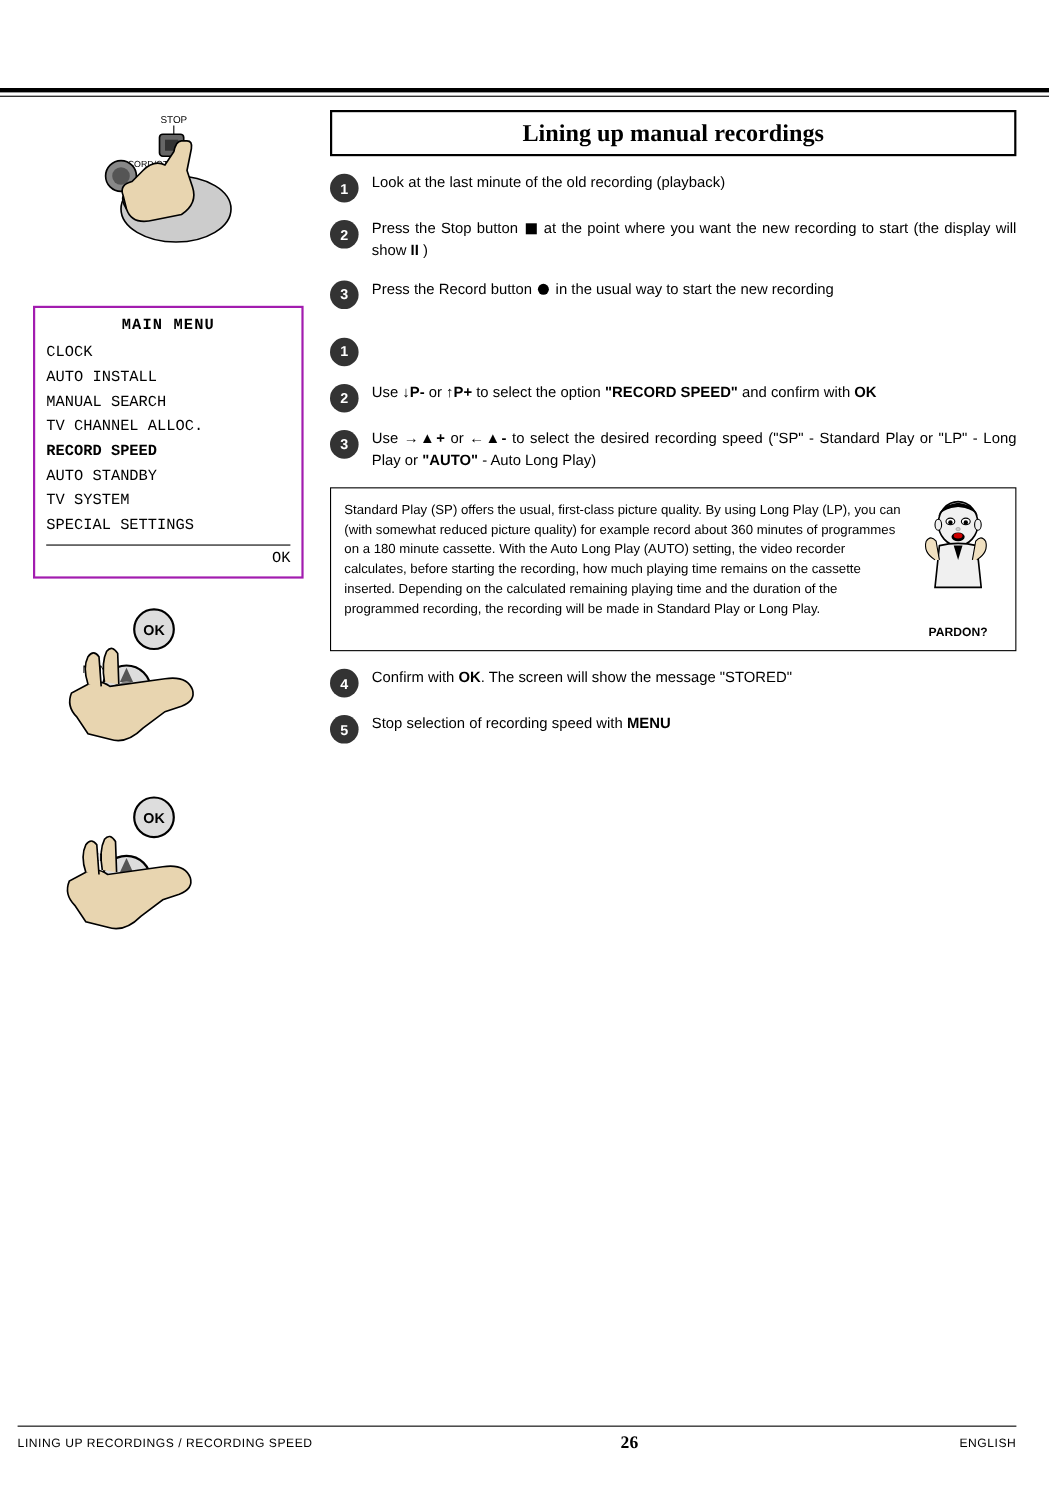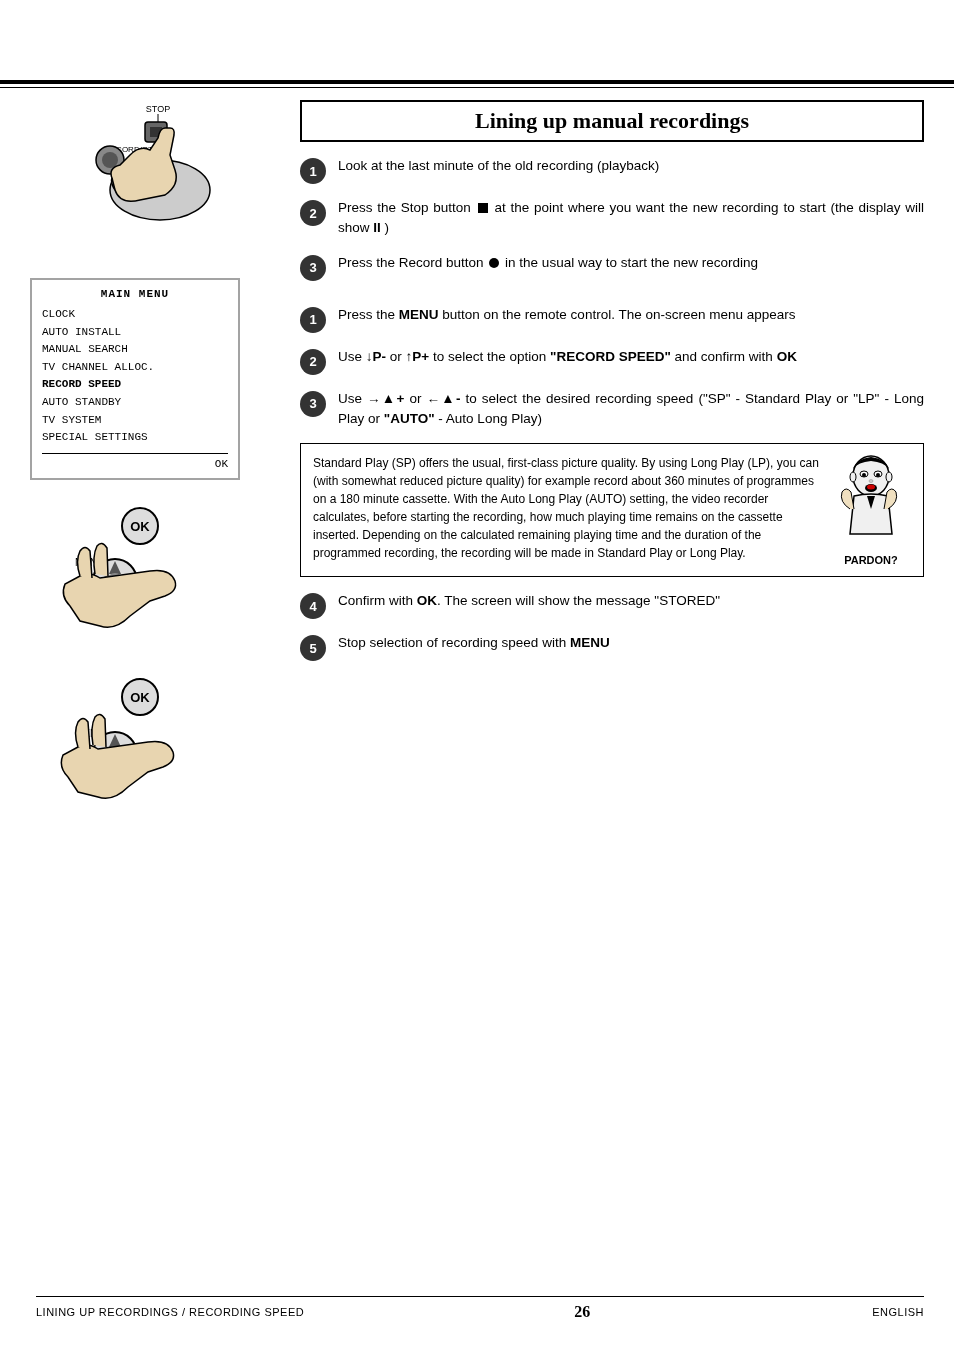--- a/index.html
+++ b/index.html
@@ -115,26 +115,26 @@
     .info-box-image {
       width: 80px;
       flex-shrink: 0;
       display: flex;
       flex-direction: column;
       align-items: center;
     }
 
     
     .menu-box {
-      border: 2px solid #a3a3a3;
+      border: 2px solid #a21caf;
       padding: 8px 10px;
       font-family: 'Courier New', monospace;
-      font-size: 11px;
+      font-size: 14px;
       margin-bottom: 16px;
-      width: 210px;
+      width: 246px;
     }
     .menu-box-title {
       text-align: center;
       font-weight: bold;
       margin-bottom: 6px;
       letter-spacing: 1px;
     }
     .menu-item {
       line-height: 1.6;
     }
@@ -151,21 +151,21 @@
     
     .vcr-illustration {
       margin-bottom: 20px;
       text-align: center;
     }
 
     
     .footer {
       position: absolute;
       bottom: 30px;
-      left: 36px;
+      left: 16px;
       right: 30px;
       display: flex;
       justify-content: space-between;
       align-items: center;
       border-top: 1px solid #000;
       padding-top: 6px;
     }
     .footer-left {
       font-size: 11px;
       text-transform: uppercase;
@@ -326,23 +326,20 @@
       <div class="step-text">
         Press the Record button <span class="sym-record"></span> in the usual way to start the new recording
       </div>
     </div>
   </div>
 
   <div>
 
     <div class="step">
       <div class="step-num">1</div>
-      <div class="step-text">
-        Press the <strong>MENU</strong> button on the remote control. The on-screen menu appears
-      </div>
     </div>
 
     <div class="step">
       <div class="step-num">2</div>
       <div class="step-text">
         Use <strong>↓P-</strong> or <strong>↑P+</strong> to select the option <strong>"RECORD  SPEED"</strong> and confirm with <strong>OK</strong>
       </div>
     </div>
 
     <div class="step">
@@ -377,21 +374,21 @@
           <ellipse cx="19" cy="23" rx="3" ry="5" fill="#f0f0f0" stroke="#000" stroke-width="1"></ellipse>
           <ellipse cx="55" cy="23" rx="3" ry="5" fill="#f0f0f0" stroke="#000" stroke-width="1"></ellipse>
 
           <path d="M20,42 Q37,38 54,42 L58,80 L16,80 Z" fill="#f0f0f0" stroke="#000" stroke-width="1.5"></path>
 
           <path d="M33,42 L37,55 L41,42" fill="#000"></path>
 
           <path d="M16,55 Q5,48 8,38 Q12,32 17,38 L20,55" fill="#f0e0c0" stroke="#000" stroke-width="1"></path>
           <path d="M54,55 Q65,48 62,38 Q58,32 53,38 L50,55" fill="#f0e0c0" stroke="#000" stroke-width="1"></path>
         </svg>
-        <div style="font-size:11px; font-weight:bold; text-align:center; margin-top:0;">PARDON?</div>
+        <div style="font-size:11px; font-weight:bold; text-align:center; margin-top:15px;">PARDON?</div>
       </div>
     </div>
 
     <div class="step">
       <div class="step-num">4</div>
       <div class="step-text">
         Confirm with <strong>OK</strong>. The screen will show the message "STORED"
       </div>
     </div>
 

